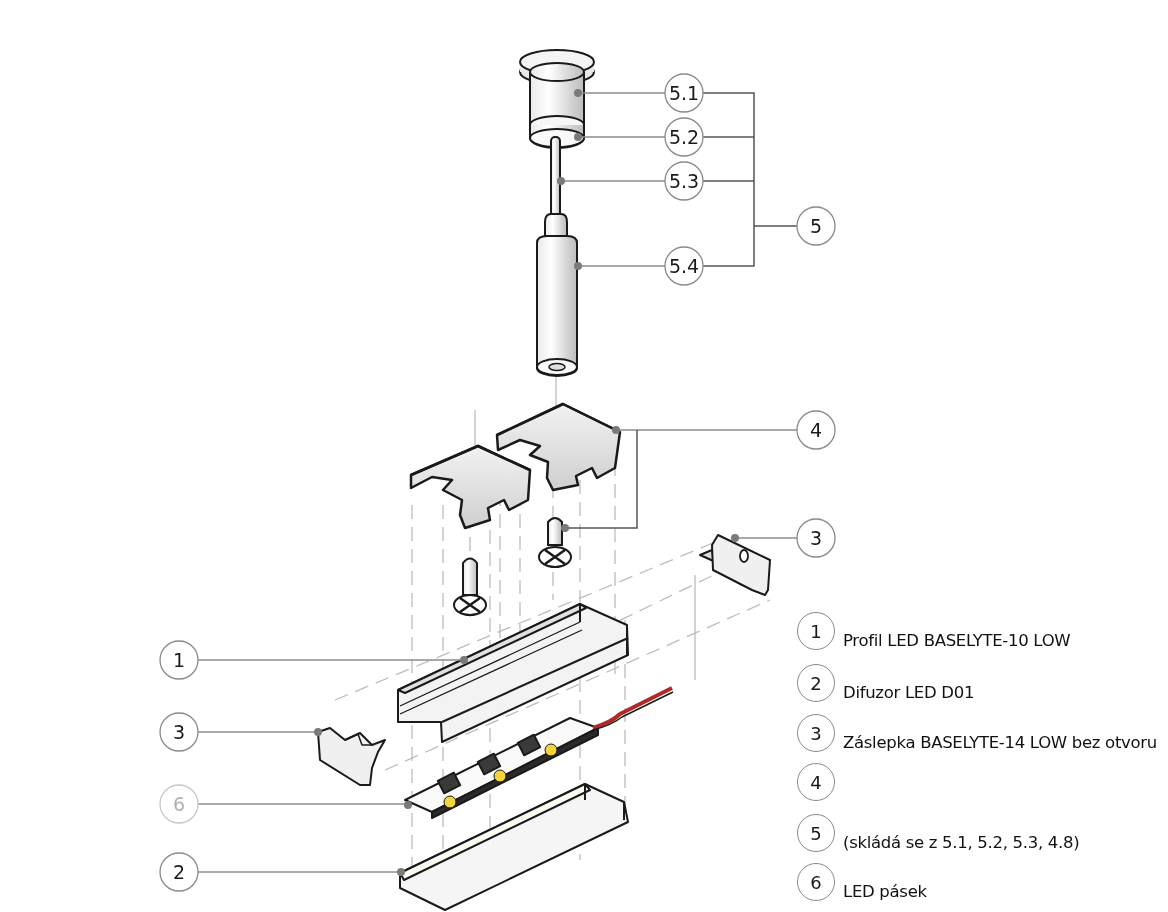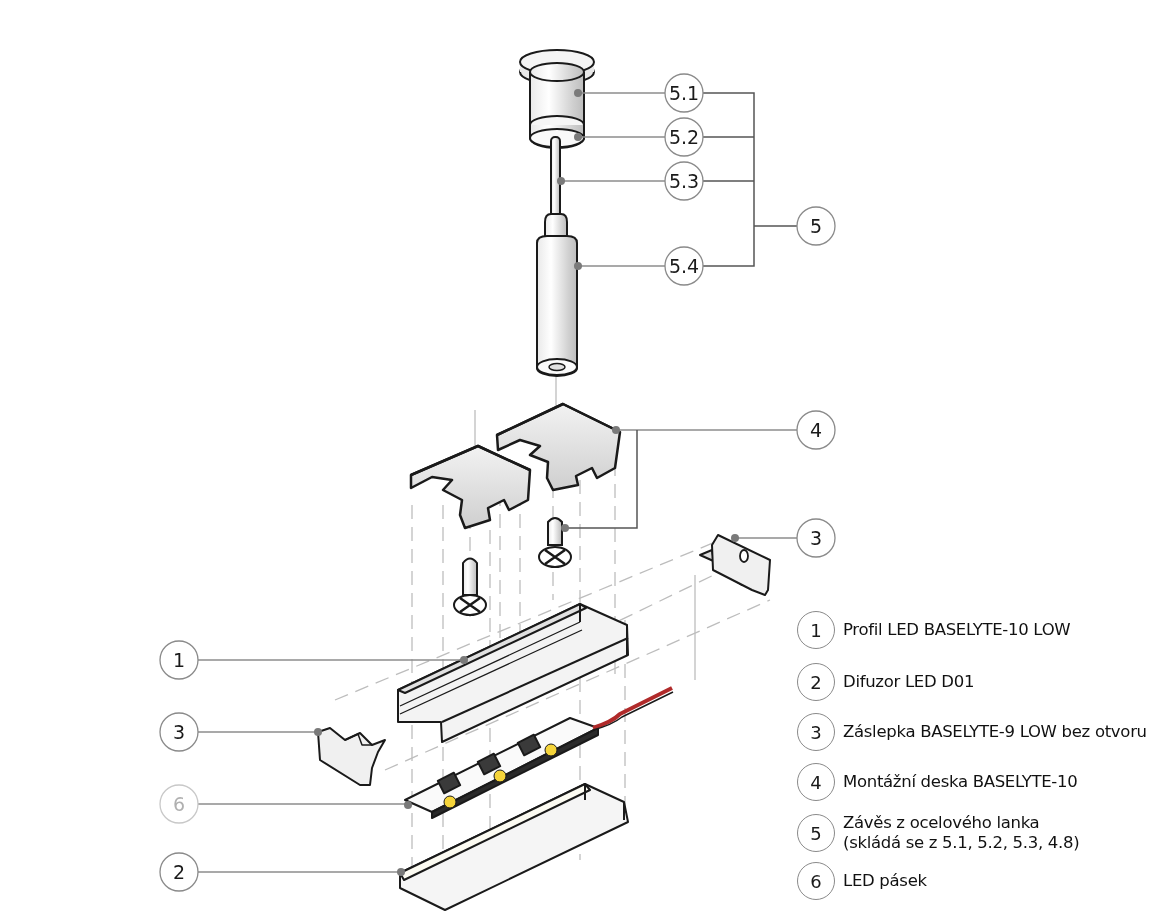--- a/index.html
+++ b/index.html
@@ -6,21 +6,21 @@
   body { width: 1168px; height: 912px; position: relative; overflow: hidden;
          font-family: "Liberation Sans", "DejaVu Sans", sans-serif; color: #111; }
   #diagram { position: absolute; left: 0; top: 0; width: 1168px; height: 912px; }
   .callout-text { font-family: "DejaVu Sans", sans-serif; font-size: 19px; fill: #1a1a1a; text-anchor: middle; dominant-baseline: central; }
   .callout-text.faded { fill: #b0b0b0; }
   .legend { position: absolute; left: 797px; top: 611px; width: 370px; }
   .legend-row { position: absolute; left: 0; display: flex; align-items: center; }
   .legend-num { width: 38px; height: 38px; border: 1.3px solid #8a8a8a; border-radius: 50%;
                 display: flex; align-items: center; justify-content: center;
                 font-family: "DejaVu Sans", sans-serif; font-size: 18px; color: #1a1a1a; box-sizing: border-box; background:#fff; }
-  .legend-label { margin-left: 8px; font-family: "DejaVu Sans", sans-serif; font-size: 16.5px; line-height: 20px; color: #111; letter-spacing: -0.3px; }
+  .legend-label { margin-left: 8px; font-family: "DejaVu Sans", sans-serif; font-size: 16.5px; line-height: 20px; color: #111; letter-spacing: -0.3px; margin-top: 20px; }
   .legend-label span { display: block; }
 </style>
 </head>
 <body>
 
 <svg id="diagram" viewBox="0 0 1168 912" xmlns="http://www.w3.org/2000/svg">
   <defs>
     <linearGradient id="cyl" x1="0" x2="1" y1="0" y2="0">
       <stop offset="0" stop-color="#e9e9e9"></stop>
       <stop offset="0.35" stop-color="#ffffff"></stop>
@@ -214,30 +214,28 @@
   <div class="legend-row" style="top:0px;">
     <div class="legend-num">1</div>
     <div class="legend-label">Profil LED BASELYTE-10 LOW</div>
   </div>
   <div class="legend-row" style="top:52px;">
     <div class="legend-num">2</div>
     <div class="legend-label">Difuzor LED D01</div>
   </div>
   <div class="legend-row" style="top:102px;">
     <div class="legend-num">3</div>
-    <div class="legend-label">Záslepka BASELYTE-9 LOW bez otvoru</div>
+    <div class="legend-label">Záslepka BASELYTE-14 LOW bez otvoru</div>
   </div>
   <div class="legend-row" style="top:152px;">
     <div class="legend-num">4</div>
-    <div class="legend-label">Montážní deska BASELYTE-10</div>
   </div>
   <div class="legend-row" style="top:202px;">
     <div class="legend-num">5</div>
     <div class="legend-label">
-      <span>Závěs z ocelového lanka</span>
       <span>(skládá se z 5.1, 5.2, 5.3, 4.8)</span>
     </div>
   </div>
   <div class="legend-row" style="top:251px;">
     <div class="legend-num">6</div>
     <div class="legend-label">LED pásek</div>
   </div>
 </div>
 
 </body></html>

